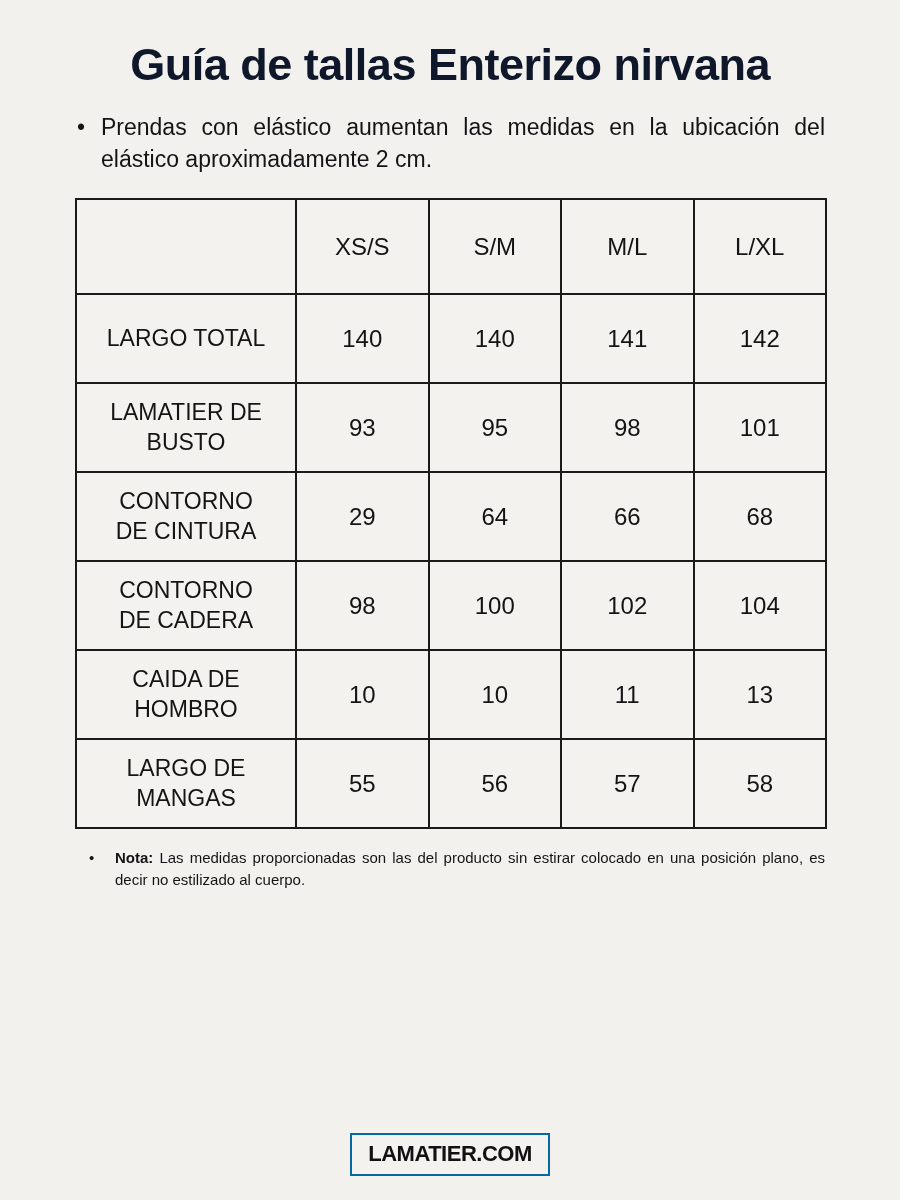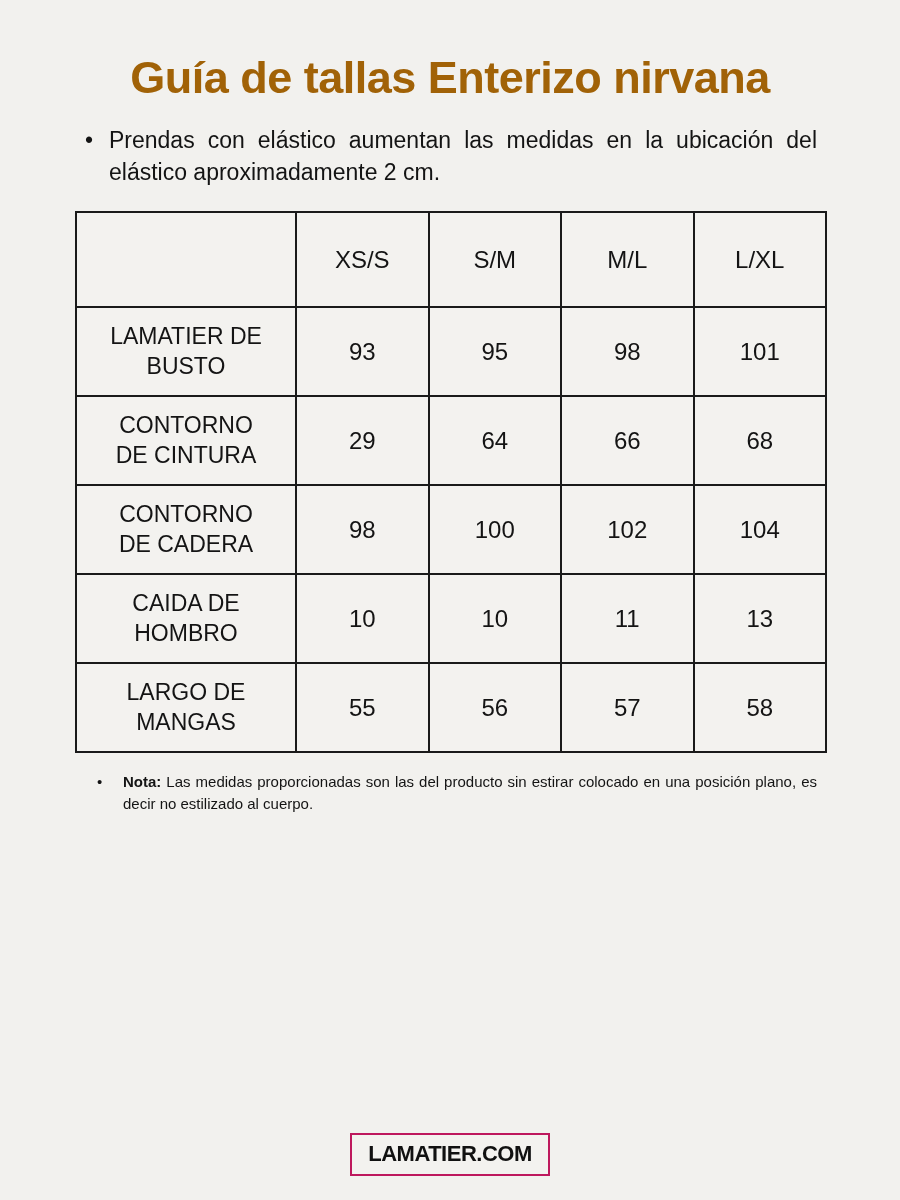--- a/index.html
+++ b/index.html
@@ -14,39 +14,39 @@
     font-family: "Liberation Sans", sans-serif;
     overflow: hidden;
     position: relative;
   }
   .page {
     width: 900px;
     height: 1200px;
     box-sizing: border-box;
   }
   .title {
-    margin: 49px auto 0 auto;
+    margin: 36px auto 0 auto;
     width: 640px;
-    text-align: center;
+    text-align: right;
     font-size: 45px;
     font-weight: 800;
     line-height: 1.3;
     letter-spacing: -0.5px;
-    color: #a16207;
+    color: #0f172a;
   }
   .considerations {
     margin: 16px 75px 0 75px;
     font-size: 23px;
     line-height: 1.43;
   }
   .considerations-heading {
     padding-left: 20px;
   }
   .bullet-list {
-    margin: 8px;
+    margin: 0;
     padding: 0;
     list-style: none;
   }
   .bullet-item {
     position: relative;
     padding-left: 26px;
     text-align: justify;
   }
   .bullet-item::before {
     content: "\2022";
@@ -97,21 +97,21 @@
   .note-label { font-weight: 800; }
   .footer-wrap {
     position: absolute;
     left: 0;
     top: 1133px;
     width: 900px;
     text-align: center;
   }
   .brand-box {
     display: inline-block;
-    border: 2px solid #be185d;
+    border: 2px solid #0369a1;
     padding: 6px 16px 7px 16px;
     font-size: 22px;
     font-weight: 800;
     letter-spacing: -0.5px;
     color: #111;
     background: #f3f2ef;
   }
 </style>
 </head>
 <body>
@@ -138,20 +138,27 @@
     </colgroup>
     <tbody>
         <tr class="header-row">
           <th></th>
           <th>XS/S</th>
           <th>S/M</th>
           <th>M/L</th>
           <th>L/XL</th>
         </tr>
         <tr class="data-row">
+          <th>LARGO TOTAL</th>
+          <td>140</td>
+          <td>140</td>
+          <td>141</td>
+          <td>142</td>
+        </tr>
+        <tr class="data-row">
           <th>LAMATIER DE BUSTO</th>
           <td>93</td>
           <td>95</td>
           <td>98</td>
           <td>101</td>
         </tr>
         <tr class="data-row">
           <th>CONTORNO DE CINTURA</th>
           <td>29</td>
           <td>64</td>

